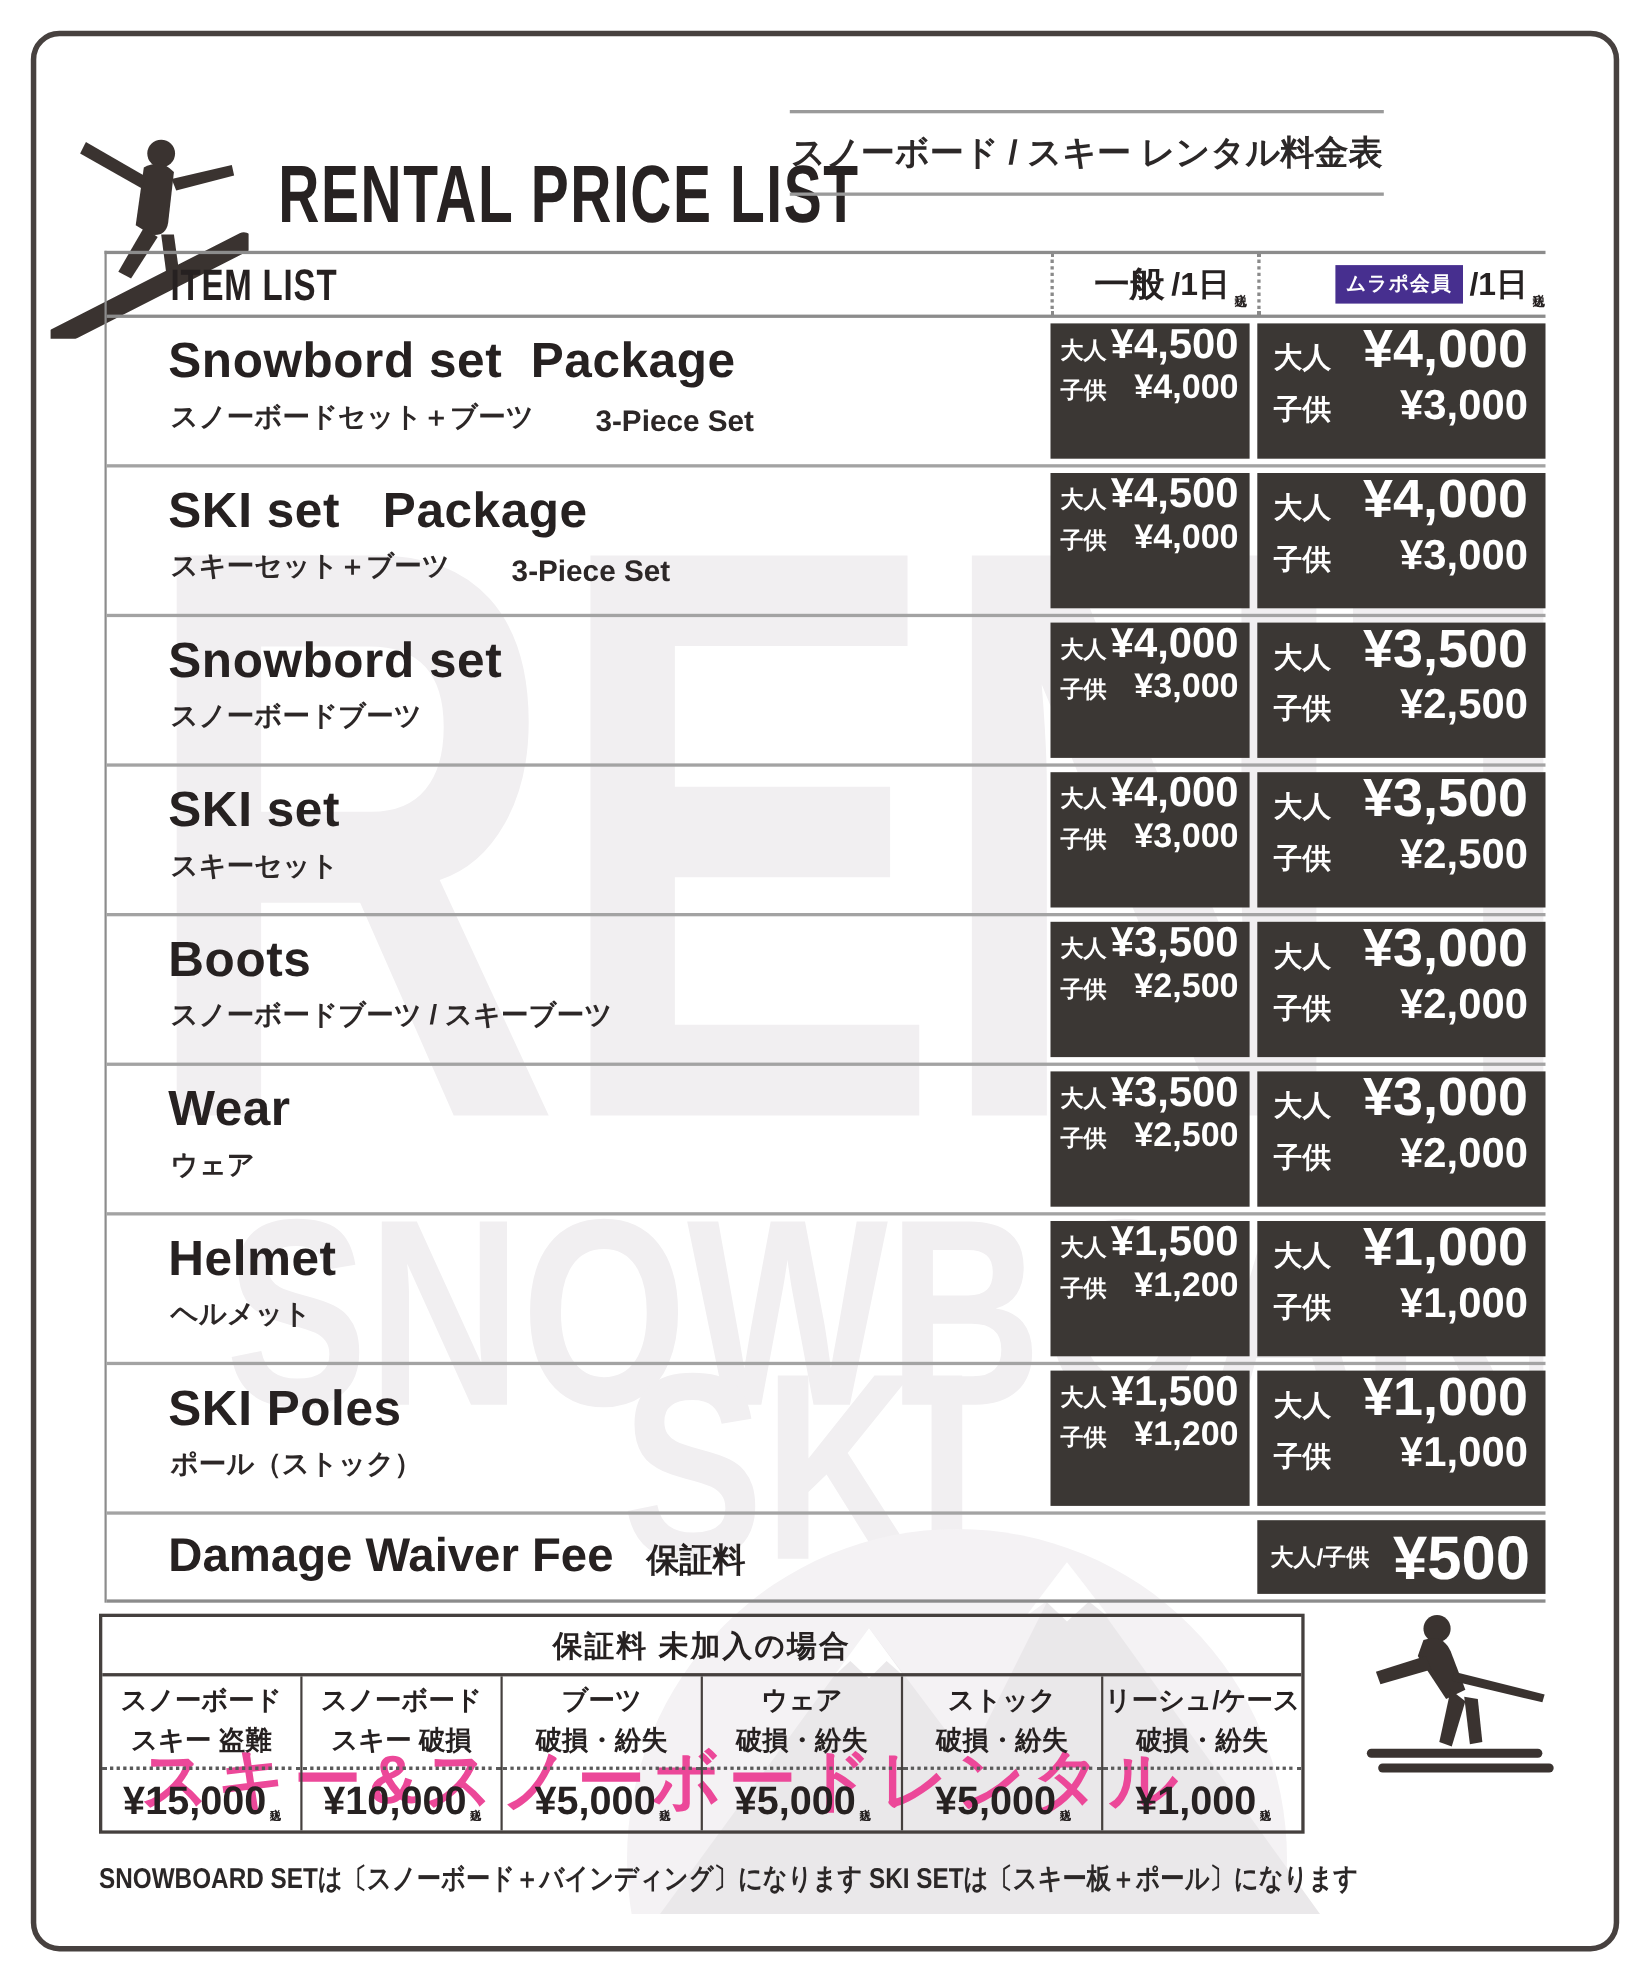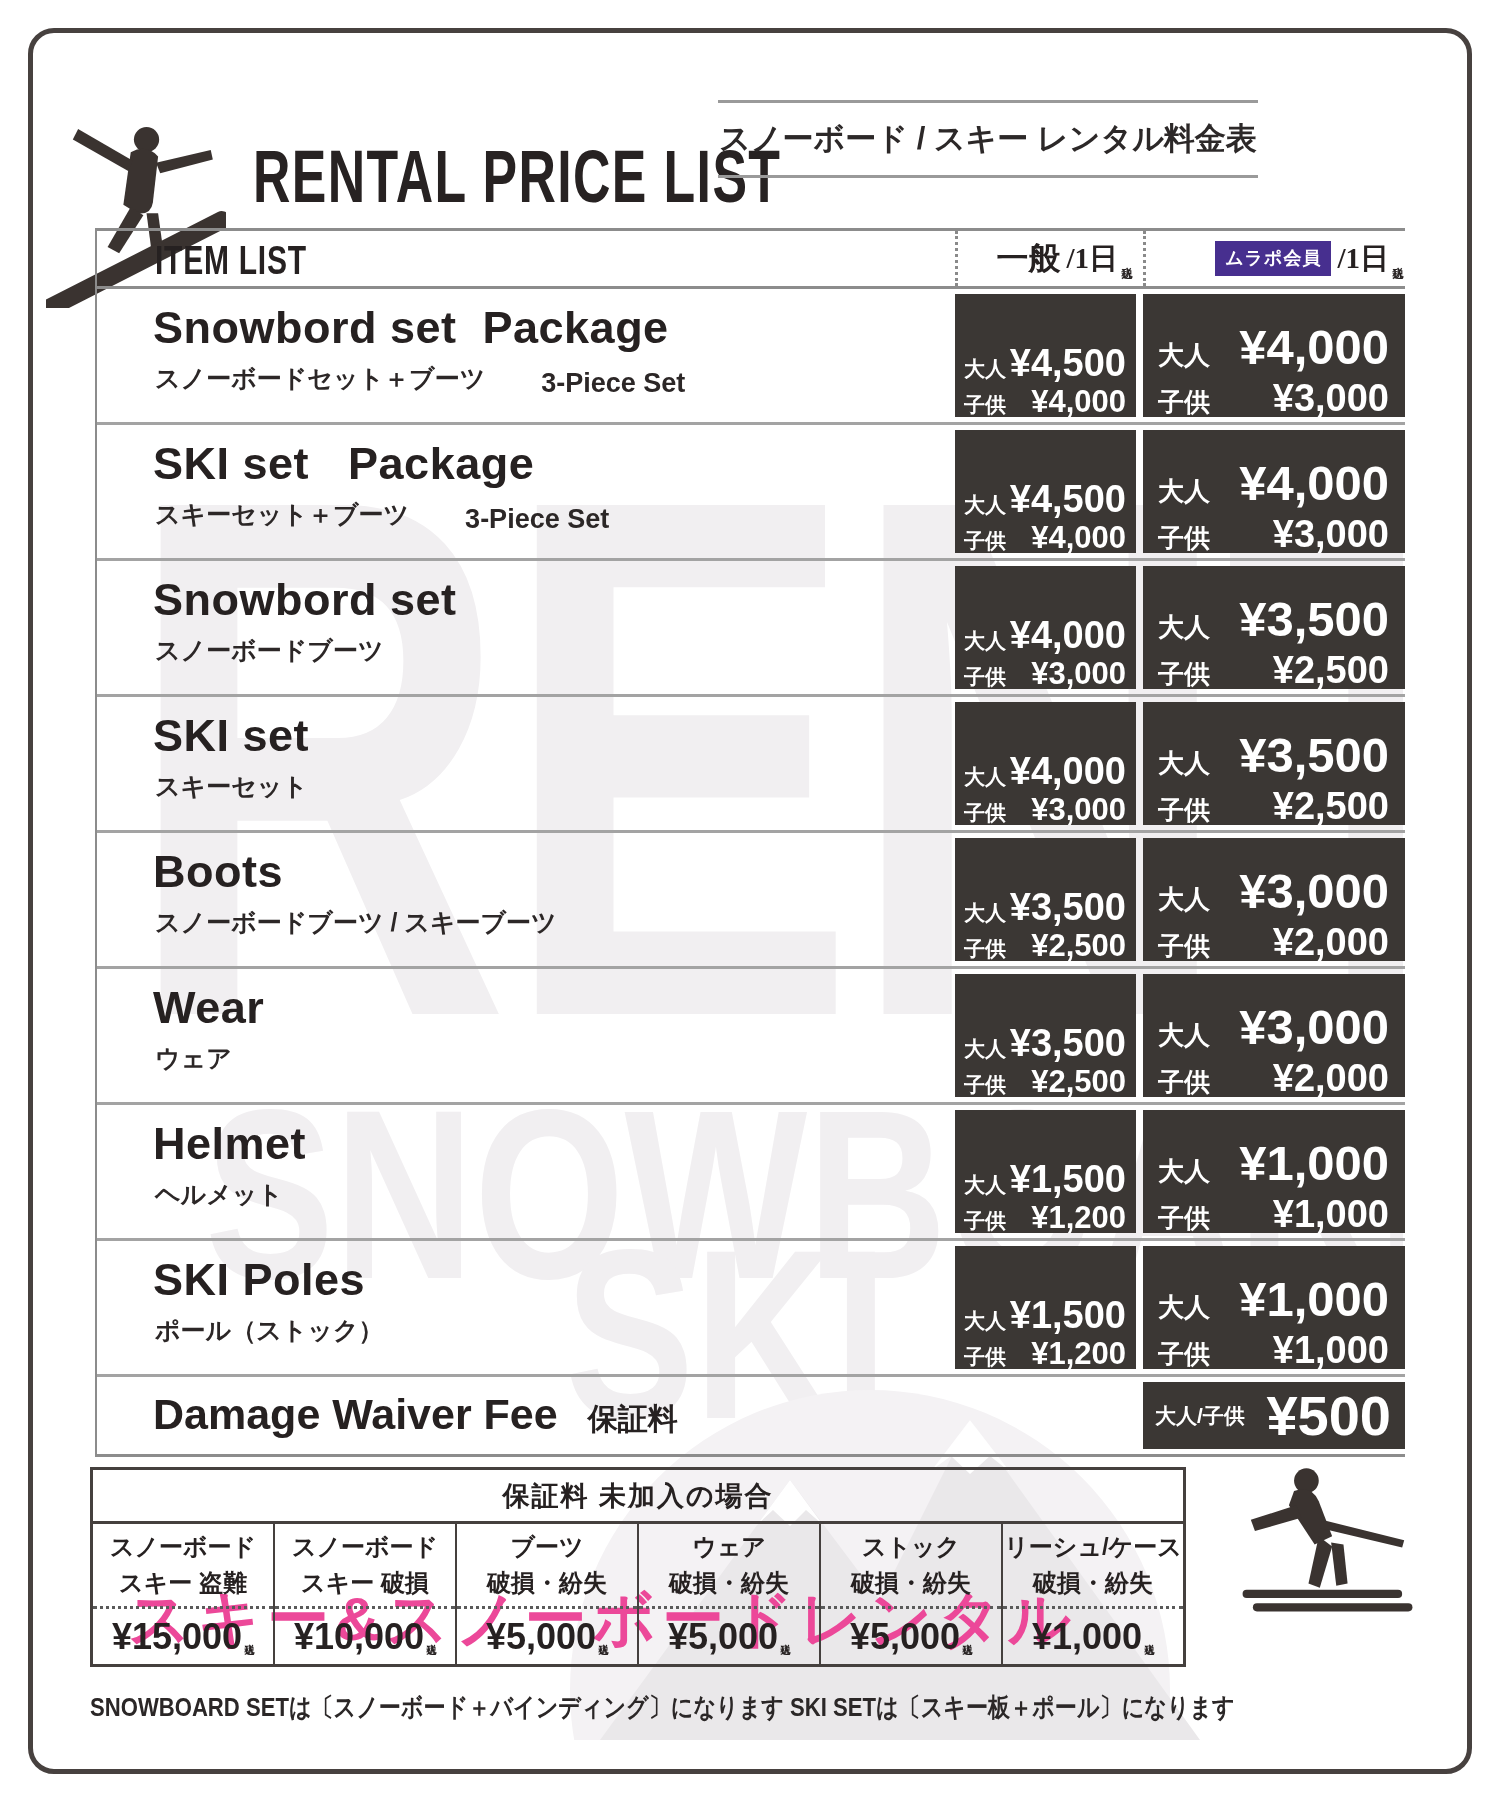--- a/index.html
+++ b/index.html
@@ -38,37 +38,37 @@
   }
   .thead{position:relative;height:55px;border-bottom:3px solid #8c8c8c;}
   .item-list{
     position:absolute;left:58px;top:9px;font-size:40px;font-weight:900;
     transform:scaleX(0.75);transform-origin:left top;letter-spacing:1px;line-height:1;white-space:nowrap;
   }
   .col-head{position:absolute;top:0;height:100%;display:flex;align-items:center;}
   .col-head.general{left:858px;width:181px;border-left:3px dotted #8a8a8a;justify-content:flex-end;padding-right:4px;box-sizing:border-box;}
   .col-head.member{left:1046px;width:262px;border-left:3px dotted #8a8a8a;justify-content:flex-end;padding-right:2px;box-sizing:border-box;}
   .ghead-label{font-size:32px;font-weight:900;}
-  .per{font-size:29px;font-weight:700;margin-left:6px;font-family:Liberation Serif, serif;}
+  .per{font-size:29px;font-weight:700;margin-left:6px;}
   .tax{writing-mode:vertical-rl;font-size:11px;line-height:1;margin-left:3px;letter-spacing:1px;font-weight:700;}
   .badge{
     background:var(--accent-purple,#472f8f);color:#fff;font-size:18px;font-weight:900;
     padding:5px 10px 6px 10px;letter-spacing:1px;
   }
   .row{position:relative;height:133px;border-bottom:3px solid #a3a3a3;}
   .row.waiver{height:77px;border-bottom:3px solid #8c8c8c;}
   .en{
     position:absolute;left:56px;top:16px;font-size:45px;font-weight:700;color:#262121;
     line-height:1;white-space:pre;letter-spacing:0.5px;
   }
   .jp-line{position:absolute;left:58px;top:76px;font-size:25px;font-weight:bold;color:#2c2727;line-height:1;white-space:pre;}
   .note{margin-left:56px;font-size:27px;font-weight:800;position:relative;top:5px;}
   .cell{
     position:absolute;top:5px;bottom:5px;background:var(--price-cell-bg,#3b3734);color:#fff;
-    display:flex;flex-direction:column;justify-content:flex-end;box-sizing:border-box;
+    display:flex;flex-direction:column;justify-content:flex-start;box-sizing:border-box;
   }
   .cell.gen{left:858px;width:181px;padding:0 10px 0 9px;gap:4px;}
   .cell.mem{left:1046px;width:262px;padding:0 16px 0 15px;gap:7px;}
   .pl{display:flex;justify-content:space-between;align-items:baseline;line-height:1;}
   .gen .plabel{font-size:21px;font-weight:700;}
   .gen .adult .pval{font-size:38px;font-weight:800;}
   .gen .child .pval{font-size:31px;font-weight:800;}
   .mem .plabel{font-size:26px;font-weight:700;}
   .mem .adult .pval{font-size:49px;font-weight:900;}
   .mem .child .pval{font-size:38px;font-weight:900;}

